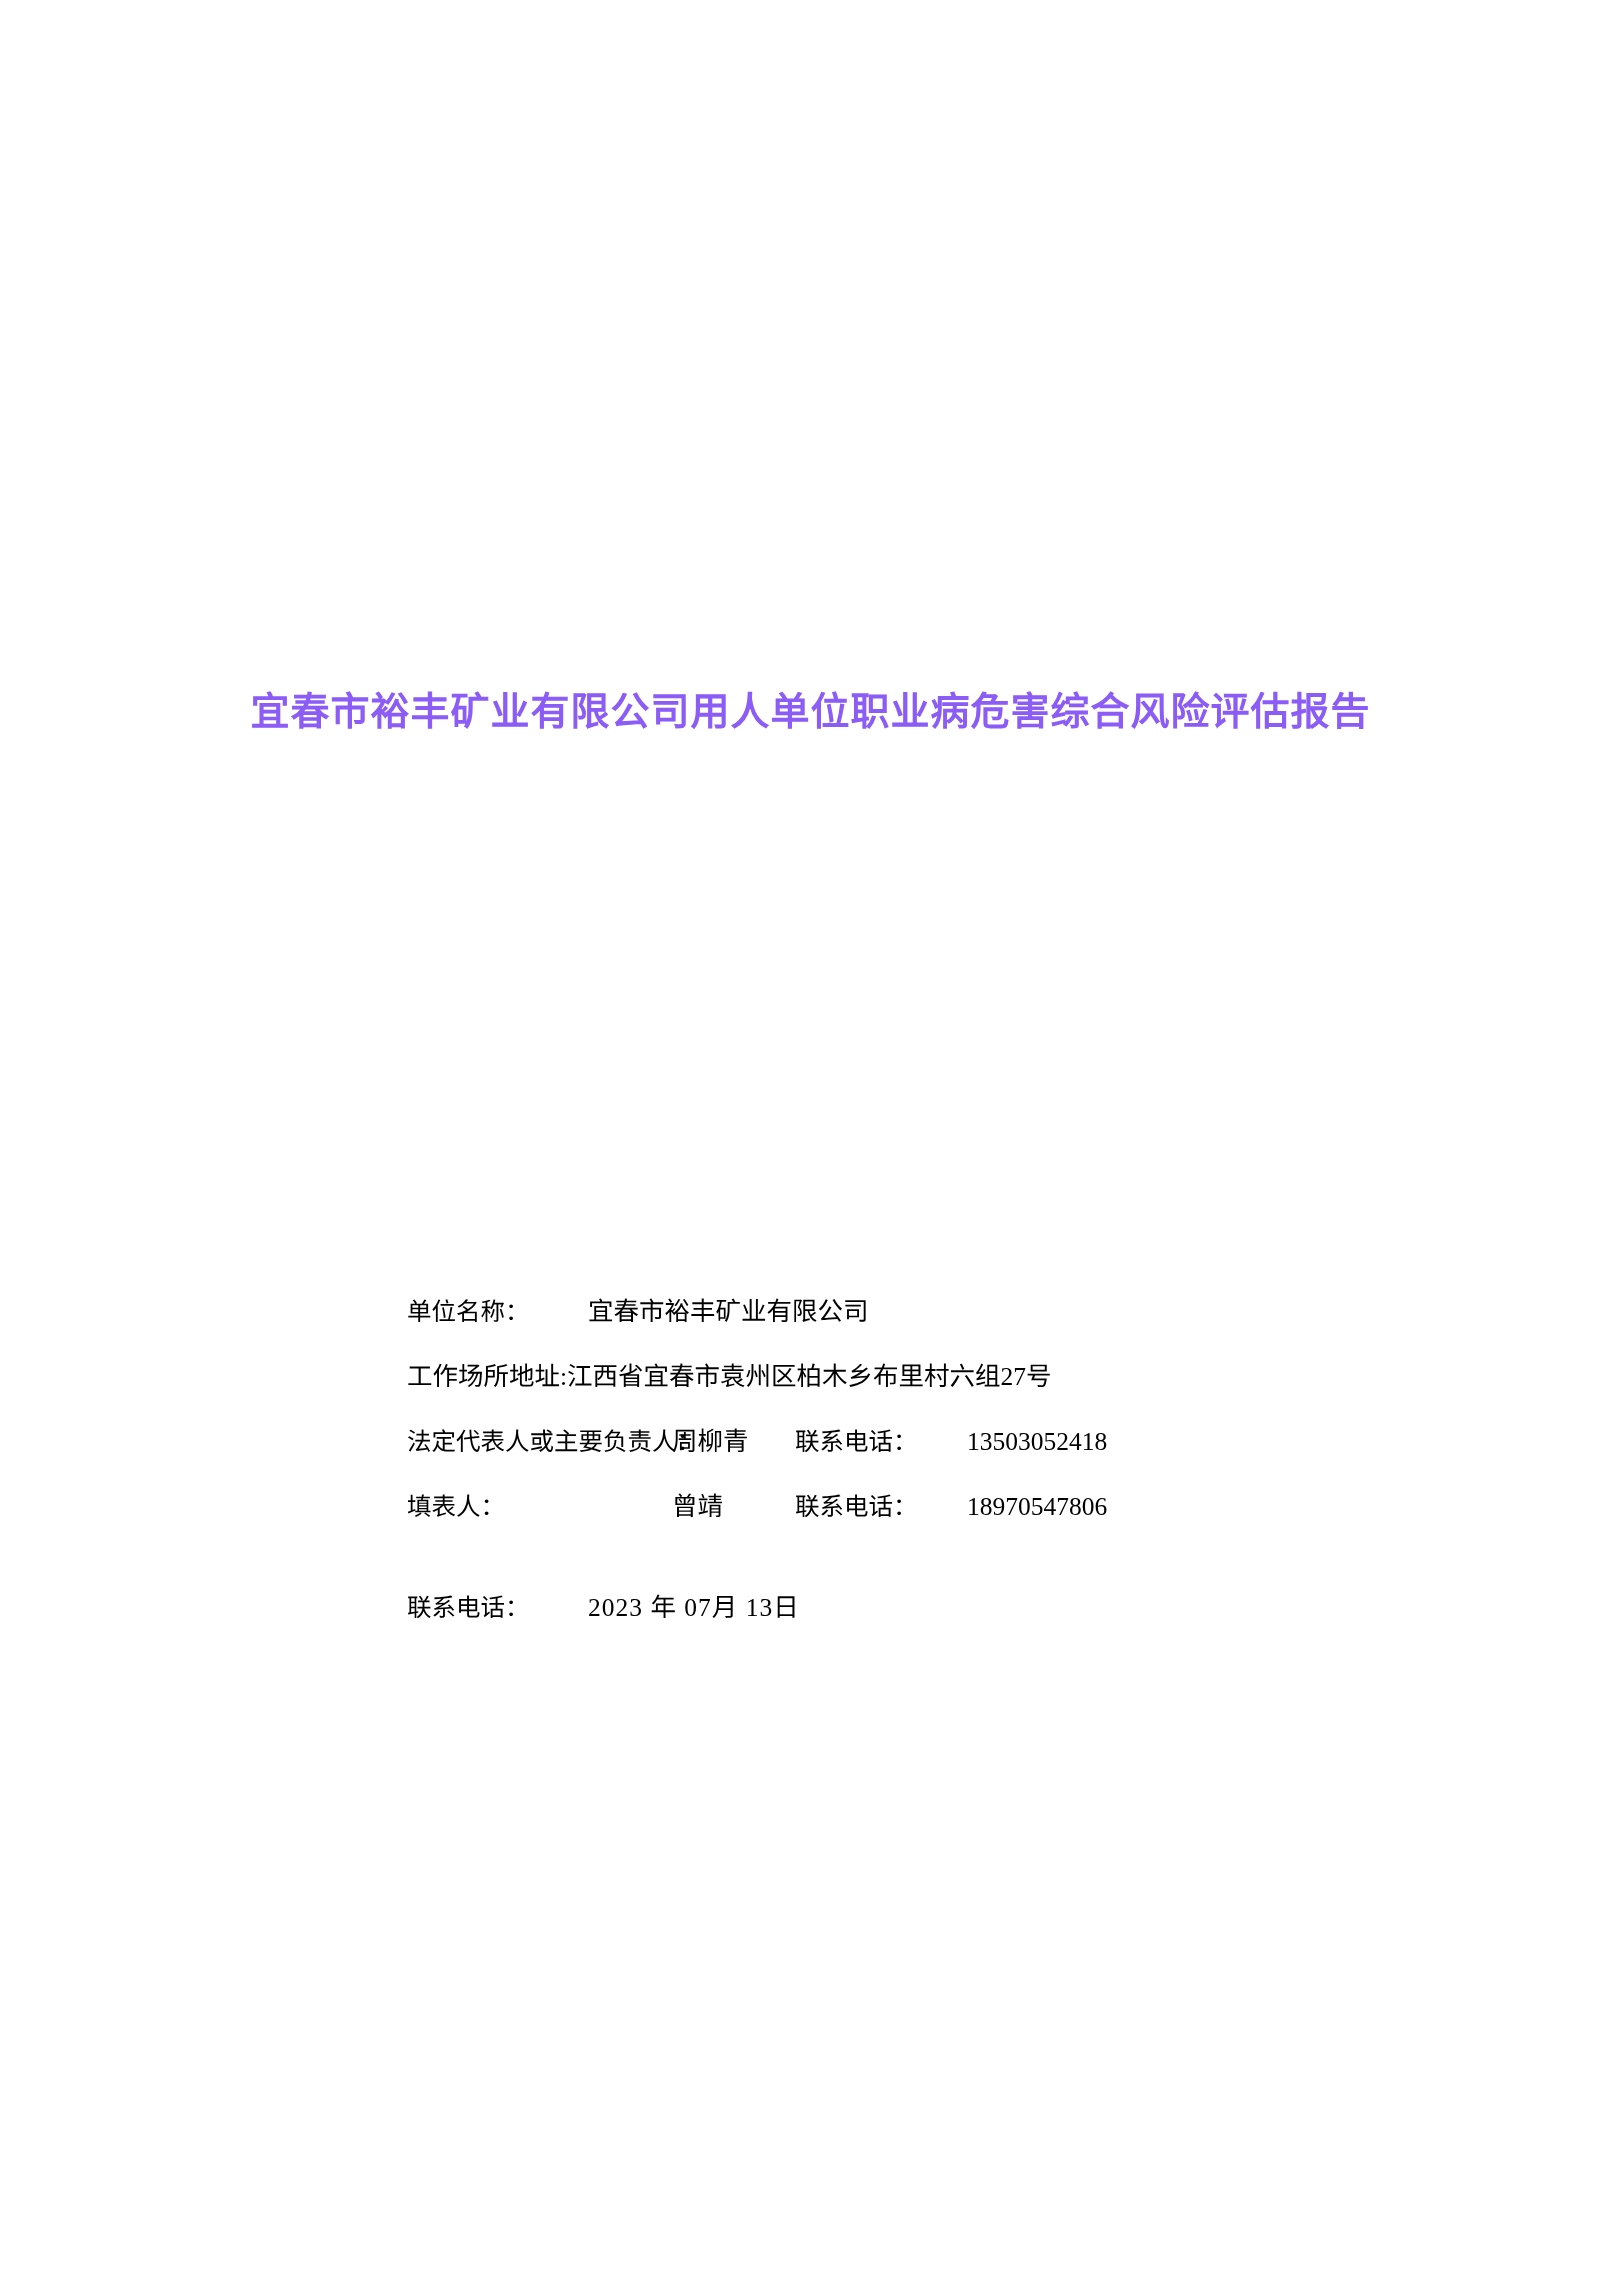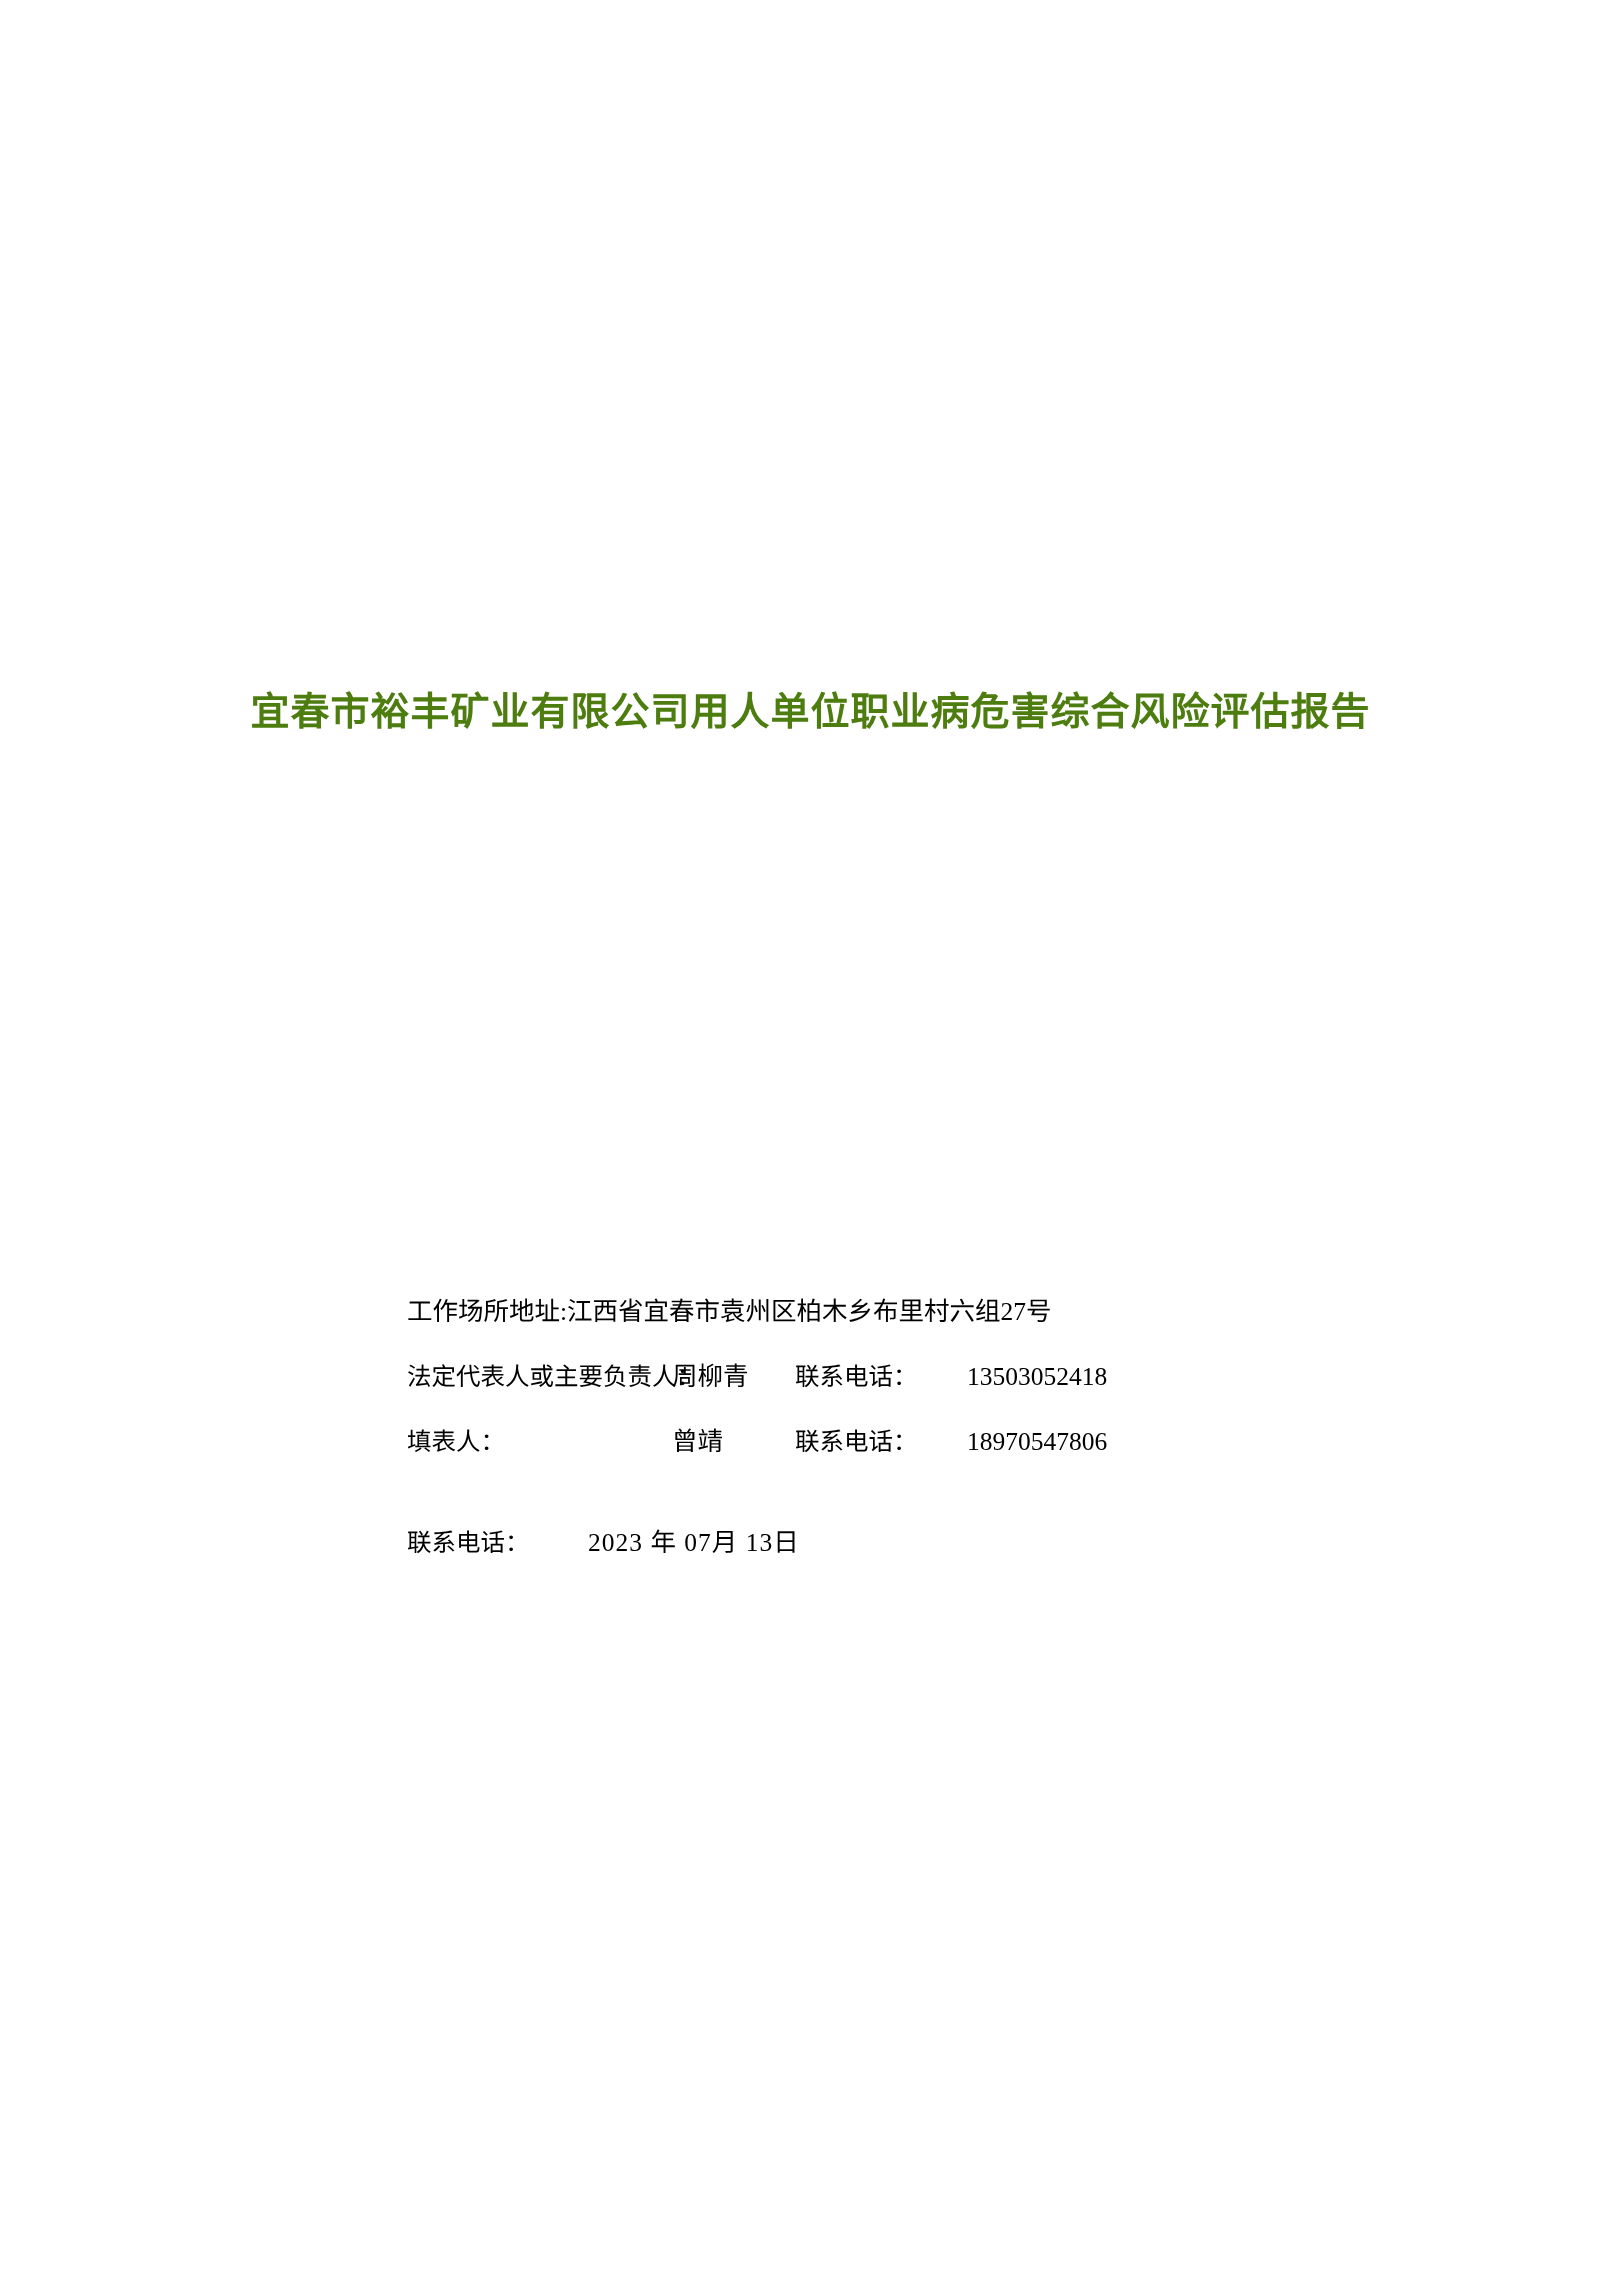--- a/index.html
+++ b/index.html
@@ -22,21 +22,21 @@
     position: absolute;
     top: 659px;
     left: 0;
     width: 1621px;
     text-align: center;
     font-family: "DejaVu Sans", "Liberation Sans", sans-serif;
     font-weight: bold;
     font-size: 39px;
     letter-spacing: 1px;
     line-height: 1.4;
-    color: #4d7c0f;
+    color: #8b5cf6;
   }
 
   
   .info-block {
     position: absolute;
     top: 1299px;
     left: 407px;
     width: 990px;
   }
   .info-row {
@@ -79,20 +79,24 @@
 </style>
 </head>
 <body>
 
 <div class="page">
 
   <h1 class="doc-title">宜春市裕丰矿业有限公司用人单位职业病危害综合风险评估报告</h1>
 
   <div class="info-block">
 
+    <div class="info-row r-name">
+      <span class="lbl">单位名称：</span>
+      <span class="val">宜春市裕丰矿业有限公司</span>
+    </div>
 
 
     <div class="info-row r-workaddr">
       <span class="val">工作场所地址:江西省宜春市袁州区柏木乡布里村六组27号</span>
     </div>
 
     <div class="info-row r-legal">
       <span class="lbl lbl-legal">法定代表人或主要负责人：</span>
       <span class="val val-person">周柳青</span>
       <span class="lbl lbl-tel">联系电话：</span>

